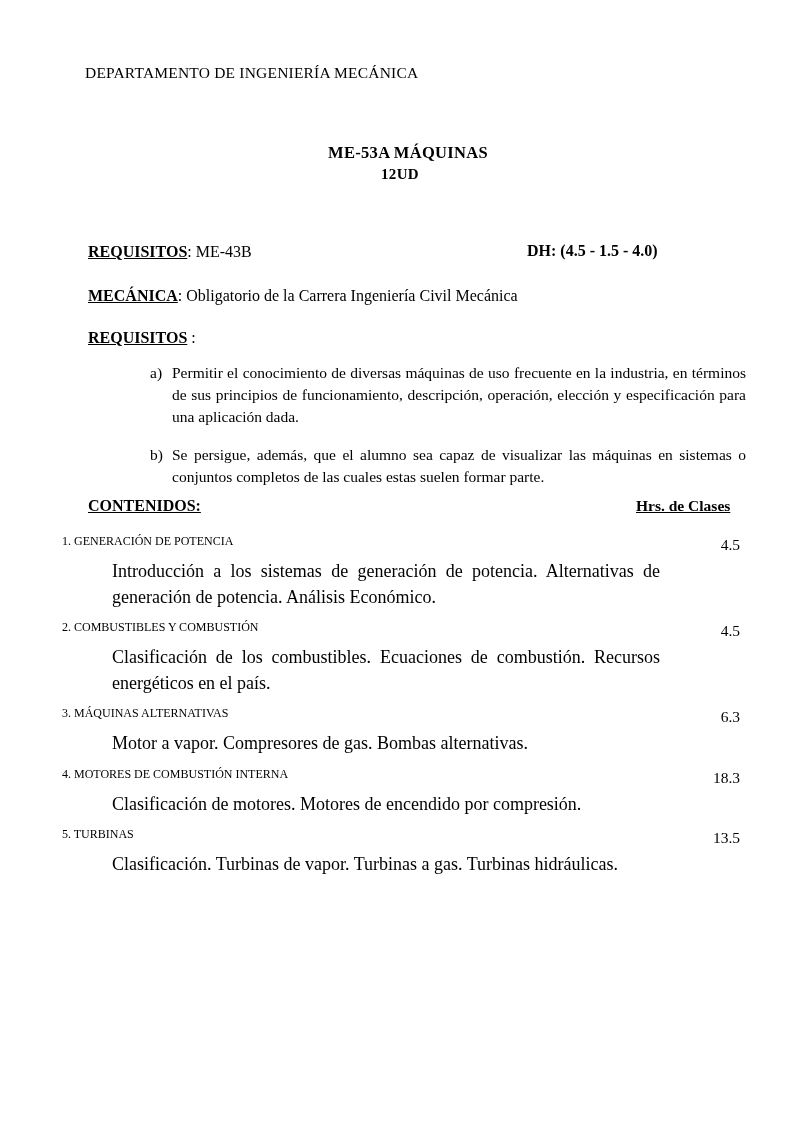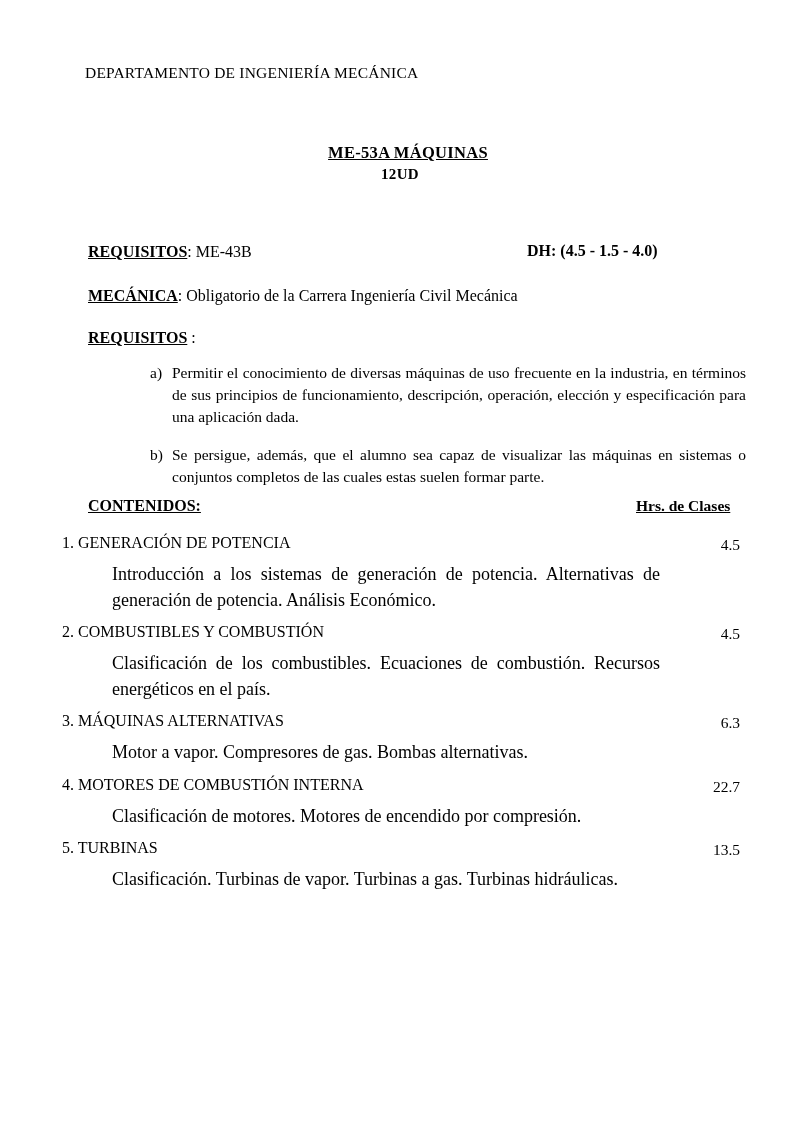--- a/index.html
+++ b/index.html
@@ -32,21 +32,20 @@
   .course-title-block {
     position: absolute;
     left: 0;
     top: 143px;
     width: 800px;
     text-align: center;
   }
   .course-code {
     font-weight: bold;
     font-size: 16.5px;
-    text-decoration: underline;
     letter-spacing: 0.3px;
     padding-left: 16px;
   }
   .course-units {
     font-weight: bold;
     font-size: 15px;
     margin-top: 3px;
     letter-spacing: 0.3px;
   }
   .row-requisitos {
@@ -131,21 +130,21 @@
     top: 534px;
     width: 800px;
   }
   .content-block {
     position: relative;
     margin-bottom: 10px;
   }
   .content-title {
     position: relative;
     left: 62px;
-    font-size: 16px;
+    font-size: 12px;
     width: 540px;
   }
   .content-hours {
     position: absolute;
     right: 60px;
     top: 2px;
     font-size: 15.5px;
     width: 60px;
     text-align: right;
   }
@@ -214,21 +213,21 @@
     </div>
 
     <div class="content-block">
       <div class="content-title">3. MÁQUINAS ALTERNATIVAS</div>
       <div class="content-hours">6.3</div>
       <div class="content-desc">Motor a vapor.  Compresores de gas.  Bombas alternativas.</div>
     </div>
 
     <div class="content-block">
       <div class="content-title">4. MOTORES DE COMBUSTIÓN INTERNA</div>
-      <div class="content-hours">22.7</div>
+      <div class="content-hours">18.3</div>
       <div class="content-desc">Clasificación de motores.  Motores de encendido por compresión.</div>
     </div>
 
     <div class="content-block">
       <div class="content-title">5. TURBINAS</div>
       <div class="content-hours">13.5</div>
       <div class="content-desc">Clasificación.  Turbinas de vapor.  Turbinas a gas.  Turbinas hidráulicas.</div>
     </div>
 
   </div>

